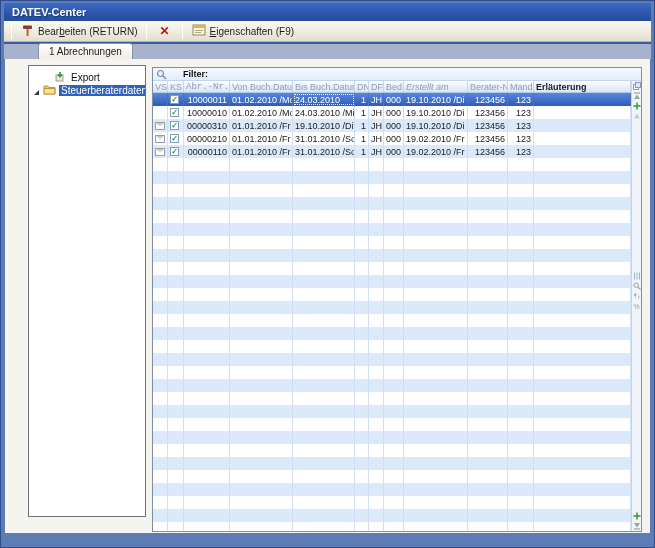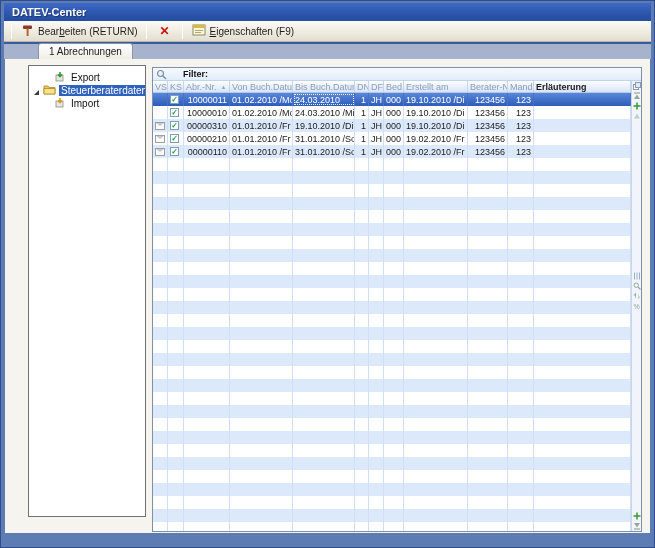--- a/index.html
+++ b/index.html
@@ -168,29 +168,20 @@
               </svg>
           </span>
           <span>
             <svg width="13" height="11" viewBox="0 0 13 11">
                 <path d="M1 2 h4 l1 1.5 h6 v6.5 h-11 z" fill="#f4c64a" stroke="#a98a2a" stroke-width="0.8"></path>
                 <path d="M1 4.5 h11 v5.5 h-11 z" fill="#fbe08a" stroke="#a98a2a" stroke-width="0.8"></path>
               </svg>
           </span>
           <span class="lbl sel">Steuerberaterdaten</span>
         </div>
-        <div class="titem indent1">
-          <span>
-            <svg width="11" height="11" viewBox="0 0 11 11">
-                <rect x="1" y="4" width="7" height="6" fill="#e8e6de" stroke="#8f8d80" stroke-width="0.8"></rect>
-                <path d="M5 1 v4 M3 3.5 l2 2 l2 -2" stroke="#d89a1e" stroke-width="1.6" fill="none"></path>
-              </svg>
-          </span>
-          <span class="lbl">Import</span>
-        </div>
       </div>
     </div>
 
     <div class="tablepanel">
       <div class="frow">
         <span class="fmag">
           <svg width="11" height="11" viewBox="0 0 11 11">
               <circle cx="4.5" cy="4.5" r="3" fill="#e9f0fa" stroke="#7a8faa" stroke-width="1.2"></circle>
               <line x1="7" y1="7" x2="10" y2="10" stroke="#7a8faa" stroke-width="1.4"></line>
             </svg>
@@ -199,40 +190,40 @@
       </div>
 
       <div class="tablemain">
         <div class="hrow">
             <div class="hcell" style="width: 15px;">
               <span>VS</span>
             </div>
             <div class="hcell" style="width: 16px;">
               <span>KS</span>
             </div>
-            <div class="hcell" style="width: 46px;">
+            <div class="hcell" style="width: 46px; font-family: Liberation Mono, monospace;">
               <span>Abr.-Nr.</span>
               <span class="sort">▲</span>
             </div>
             <div class="hcell" style="width: 63px;">
               <span>Von Buch.Datum</span>
             </div>
             <div class="hcell" style="width: 62px;">
               <span>Bis Buch.Datum</span>
             </div>
             <div class="hcell" style="width: 14px;">
               <span>DNr.</span>
             </div>
             <div class="hcell" style="width: 15px;">
               <span>DF</span>
             </div>
             <div class="hcell" style="width: 20px;">
               <span>Bed</span>
             </div>
-            <div class="hcell" style="width: 64px;">
+            <div class="hcell" style="width: 64px; font-style: italic;">
               <span>Erstellt am</span>
             </div>
             <div class="hcell" style="width: 40px;">
               <span>Berater-Nr.</span>
             </div>
             <div class="hcell" style="width: 26px;">
               <span>Mandan</span>
             </div>
             <div class="hcell flex emph">
               <span>Erläuterung</span>

